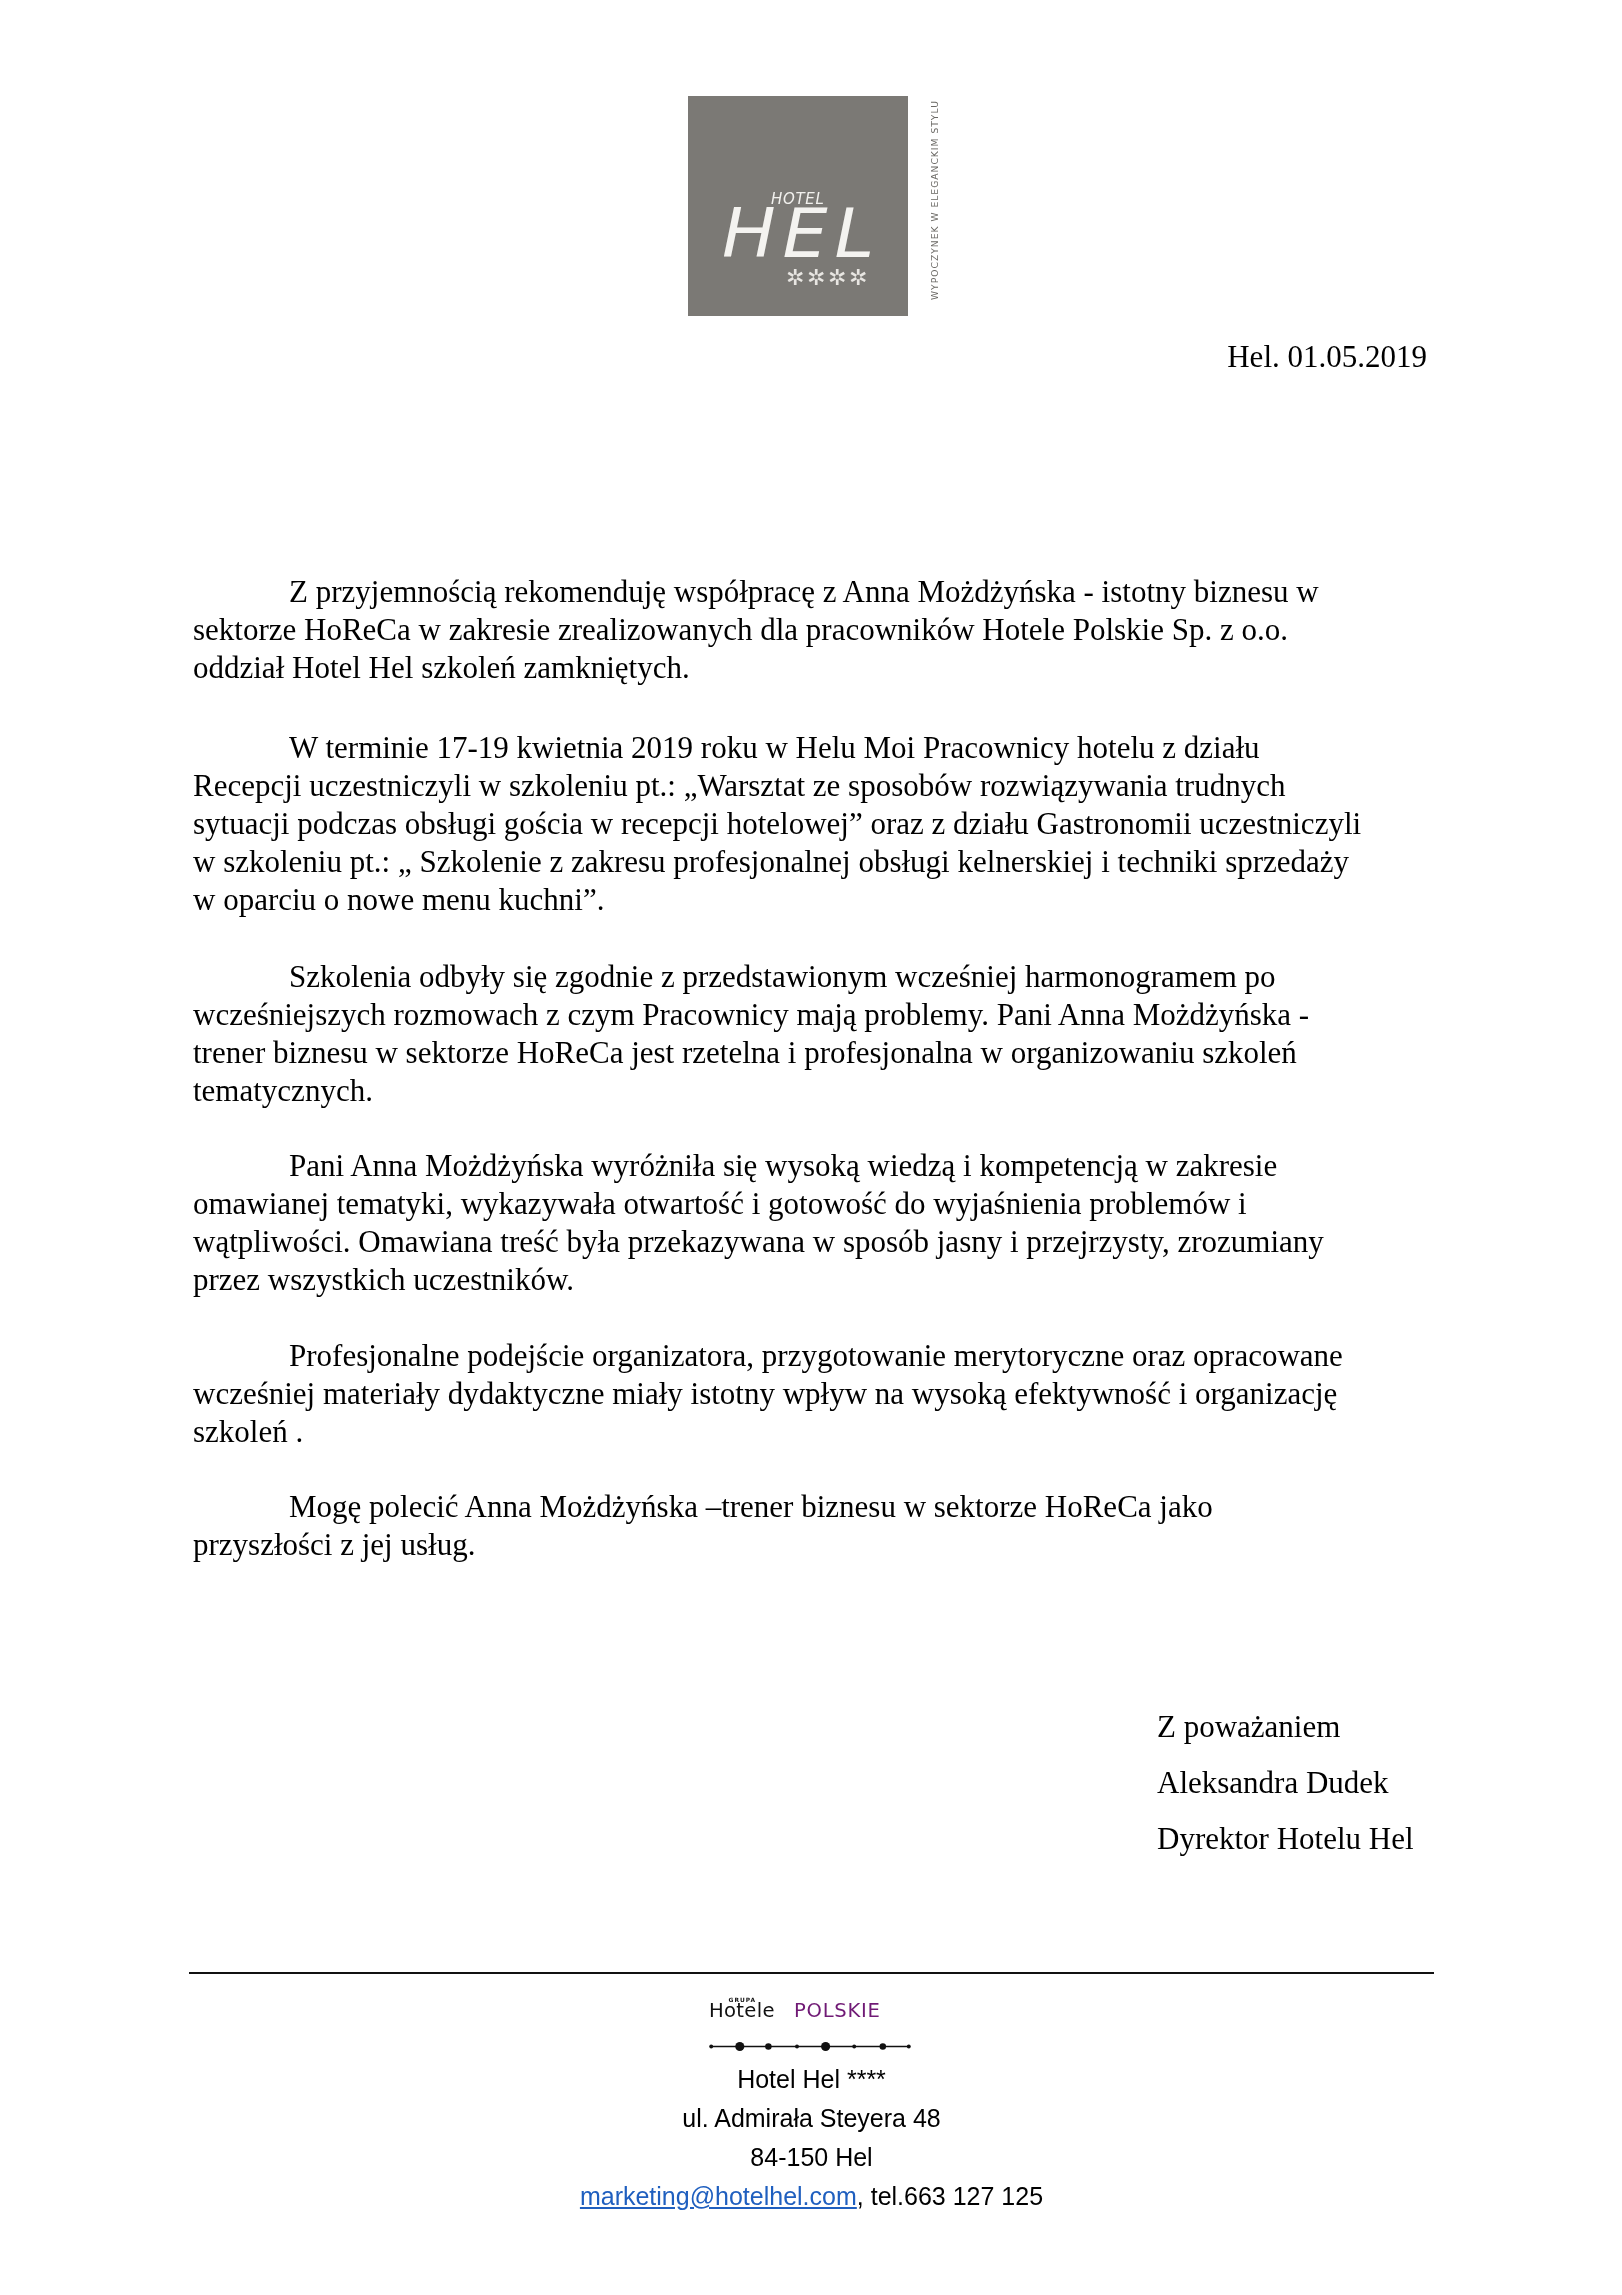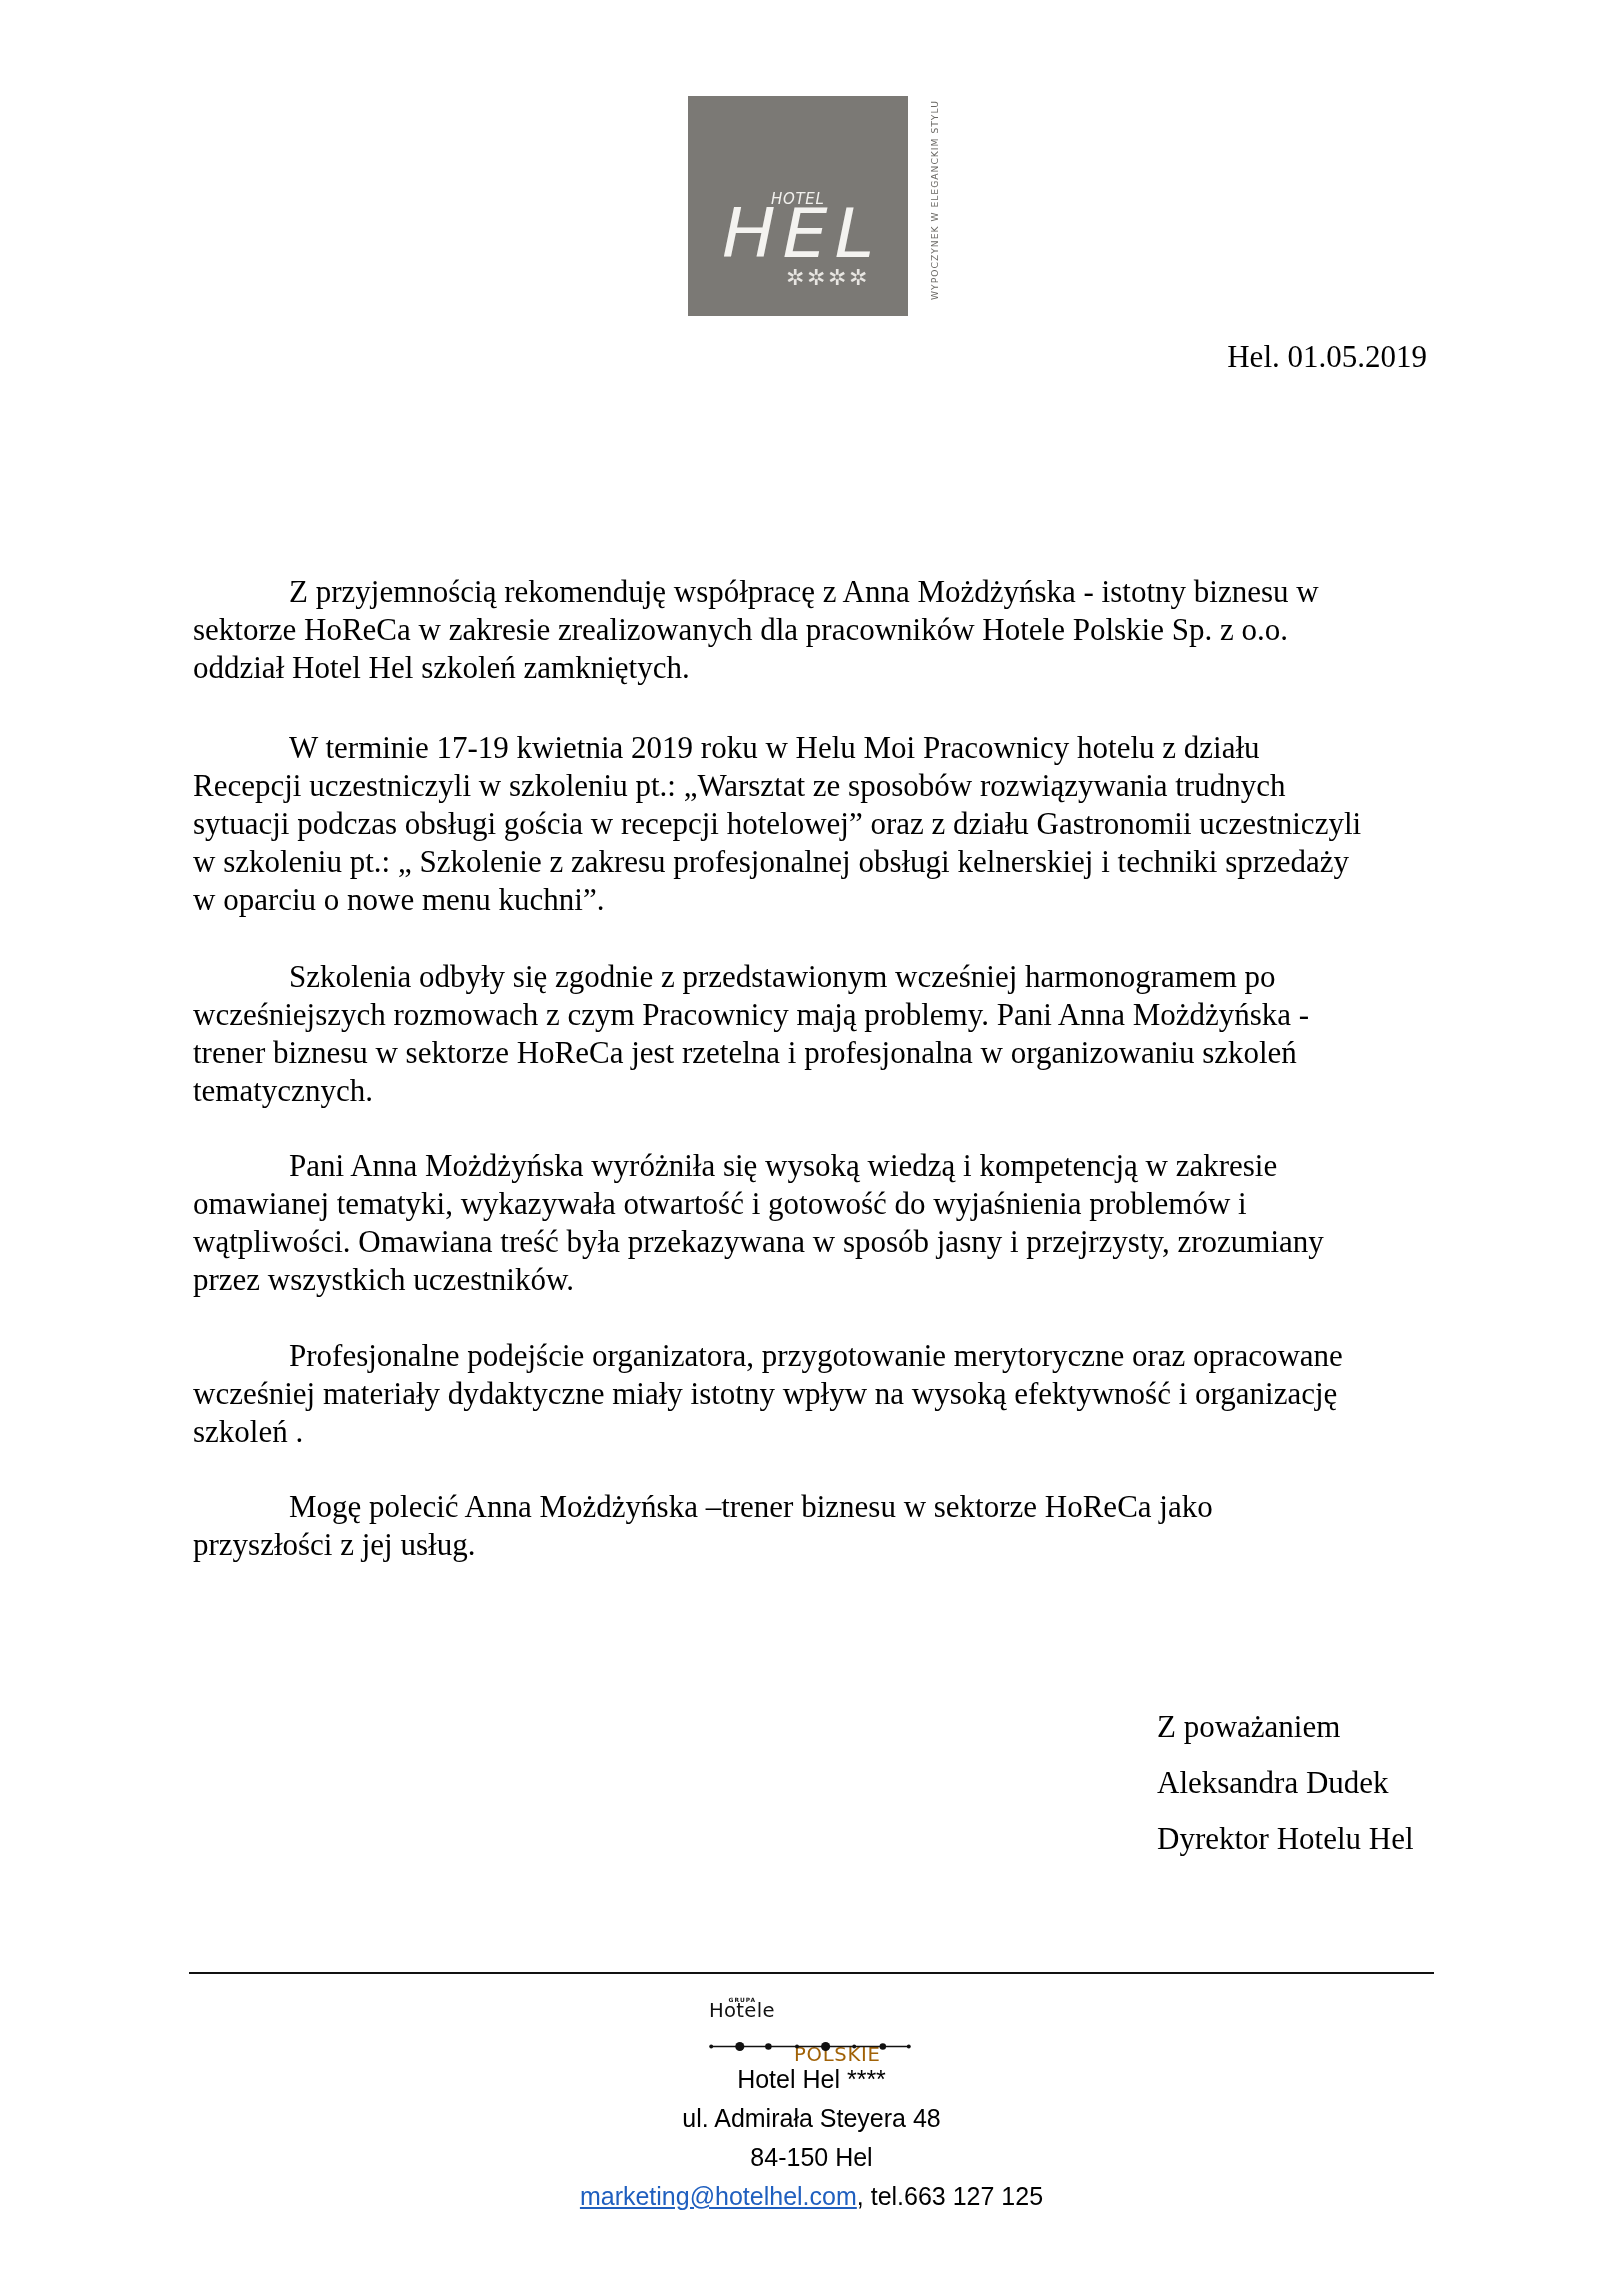--- a/index.html
+++ b/index.html
@@ -30,21 +30,21 @@
 
   .signature { position: absolute; left: 1157px; top: 1699px; font-size: 31px; line-height: 56px; white-space: nowrap; }
   .signature div { height: 56px; }
 
   .rule { position: absolute; left: 189px; top: 1972px; width: 1245px; height: 2px; background: #111; }
 
   
   .grp-logo { position: absolute; left: 709px; top: 2001px; width: 207px; height: 39px; }
   .grp-hotele { position: absolute; left: 0; top: 0; font-family: "DejaVu Sans", sans-serif; font-size: 19.6px; color: #111; line-height: 1; letter-spacing: 0.3px; }
   .grp-grupa { position: absolute; left: 19.6px; top: -3.9px; font-family: "DejaVu Sans", sans-serif; font-size: 5.9px; font-weight: bold; color: #111; letter-spacing: 1px; }
-  .grp-polskie { position: absolute; left: 85px; top: 0; font-family: "DejaVu Sans", sans-serif; font-size: 19.6px; color: #a16207; line-height: 1; letter-spacing: 0.7px; margin-top: 44px; }
+  .grp-polskie { position: absolute; left: 85px; top: 0; font-family: "DejaVu Sans", sans-serif; font-size: 19.6px; color: #701a75; line-height: 1; letter-spacing: 0.7px; }
   .grp-dots { position: absolute; left: 708px; top: 2040px; width: 204px; height: 13px; }
 
   .footer { position: absolute; left: 0; width: 1623px; text-align: center; font-family: "Liberation Sans", "DejaVu Sans", sans-serif; font-size: 25px; color: #000; }
   .footer .fline { height: 39px; line-height: 39px; white-space: nowrap; }
   .footer a { color: #1f5fbf; text-decoration: underline; }
   .f-hotel { top: 2060px; }
 </style>
 </head>
 <body>
 

